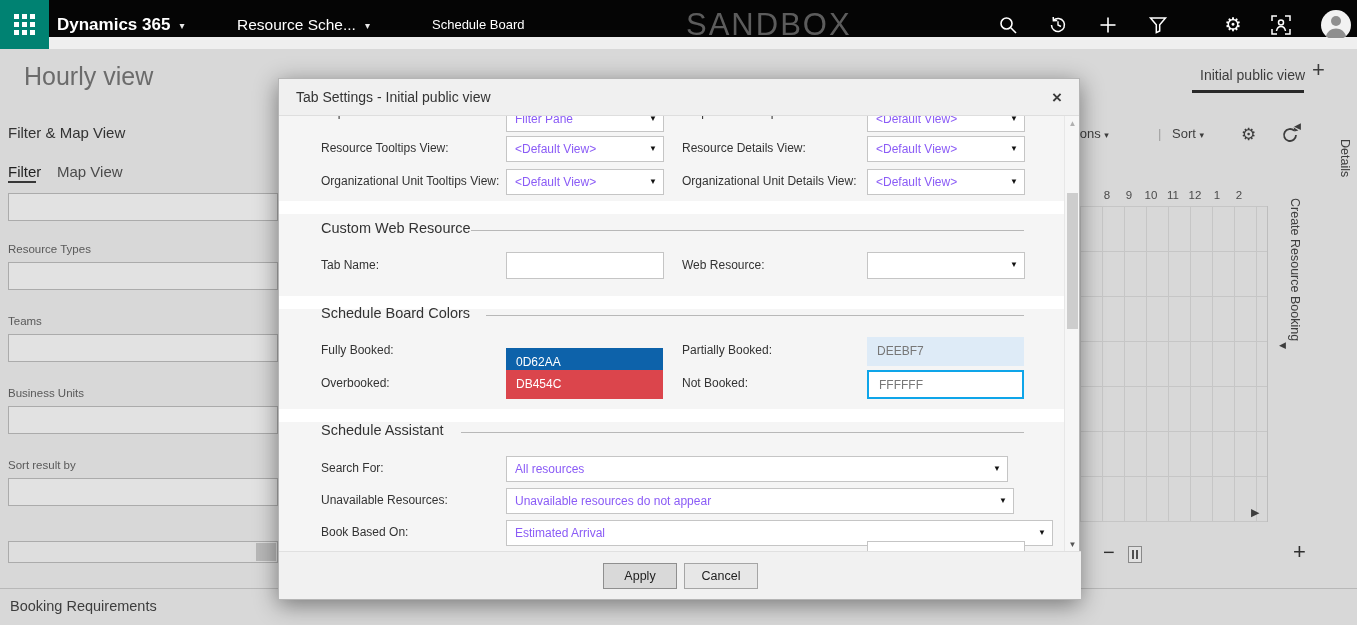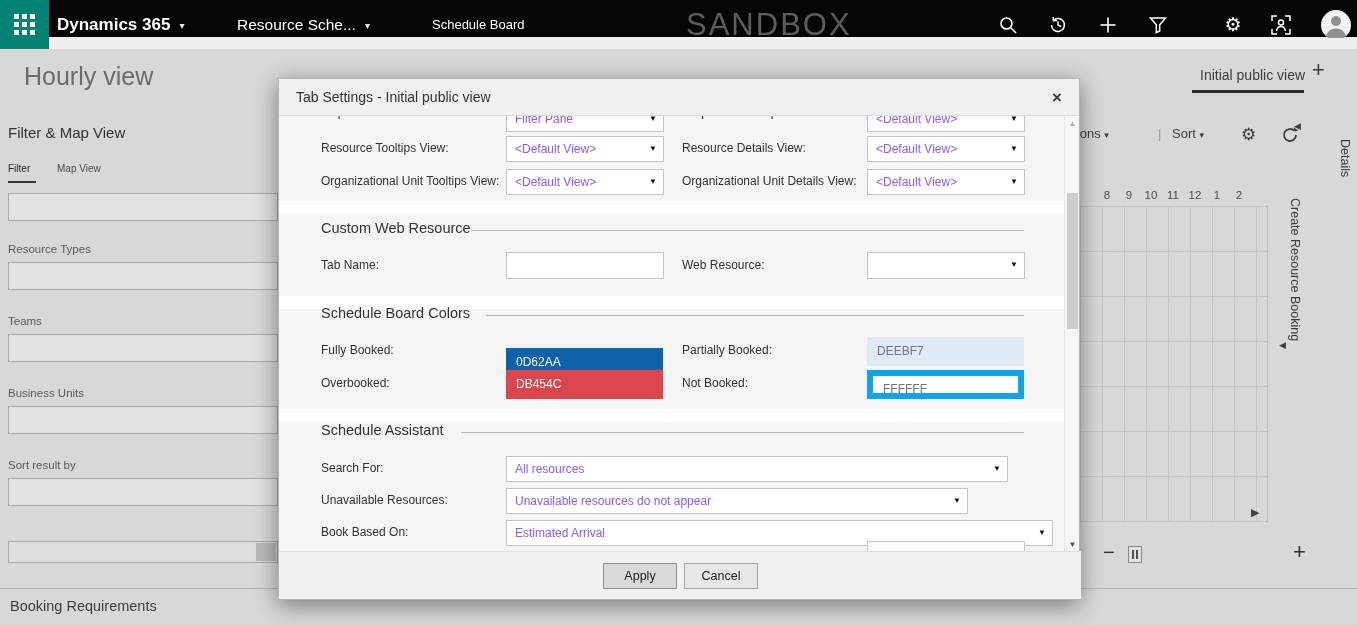--- a/index.html
+++ b/index.html
@@ -18,21 +18,21 @@
   .nav-ic{position:absolute;top:0;width:46px;height:49px;display:flex;align-items:center;justify-content:center;cursor:pointer}
   .sandbox{position:absolute;left:686px;top:7px;font-size:31px;letter-spacing:2px;color:#5c5c5c;font-weight:400}
   .avatar{position:absolute;left:1321px;top:10px;width:30px;height:30px;border-radius:50%;background:#f2f2f2;overflow:hidden;cursor:pointer}
 
   
   .viewtitle{position:absolute;left:24px;top:62px;font-size:25px;color:#6b6b6b}
   .boardtab{position:absolute;left:1200px;top:67px;font-size:14px;color:#333;cursor:pointer}
   .boardtab-underline{position:absolute;left:1192px;top:90px;width:112px;height:3px;background:#1a1a1a}
   .addtab{position:absolute;left:1312px;top:57px;font-size:22px;color:#333;cursor:pointer}
   .flt-title{position:absolute;left:8px;top:124px;font-size:15px;color:#262626}
-  .flt-tab{position:absolute;top:163px;font-size:10px;cursor:pointer}
+  .flt-tab{position:absolute;top:163px;font-size:15px;cursor:pointer}
   .flt-underline{position:absolute;left:8px;top:181px;width:28px;height:2px;background:#2b2b2b}
   .fbox{position:absolute;left:8px;width:270px;height:28px;background:#fcfcfc;border:1px solid #b9b9b9;cursor:text}
   .flbl2{position:absolute;left:8px;font-size:11.5px;color:#555;white-space:nowrap}
   .bottombar{position:absolute;left:0;top:588px;width:1357px;height:37px;background:#f0f0f0;border-top:1px solid #c8c8c8;cursor:pointer}
   .bottombar span{position:absolute;left:10px;top:9px;font-size:14.5px;color:#333}
   .rt-tool{position:absolute;top:126px;font-size:13px;color:#333;cursor:pointer;white-space:nowrap}
   .hours{position:absolute;left:1096px;top:189px;display:flex}
   .hours span{width:22px;text-align:center;font-size:11.5px;color:#444}
   .grid{position:absolute;left:1080px;top:206px;width:188px;height:316px;cursor:pointer;
         background-image:repeating-linear-gradient(to right,#d9d9d9 0 1px,transparent 1px 22px),
@@ -56,21 +56,21 @@
   .flbl{position:absolute;font-size:12px;color:#333;white-space:nowrap}
   .sechead{position:absolute;font-size:14.5px;color:#333;white-space:nowrap}
   .secline{position:absolute;height:1px;background:#b8b8b8}
   .dd{position:absolute;height:26px;background:#fff;border:1px solid #c5c5c5;cursor:pointer}
   .dd .val{position:absolute;left:8px;right:20px;top:0;line-height:24px;font-size:12px;color:#8b5cf6;white-space:nowrap;overflow:hidden}
   .dd .car{position:absolute;right:6px;top:8px;font-size:8px;color:#111;line-height:8px}
   .tbox{position:absolute;height:27px;background:#fff;border:1px solid #c5c5c5;font-family:"Liberation Sans",sans-serif;font-size:12px;padding:0 8px;color:#333}
   .swatch{position:absolute;width:157px;height:29px;line-height:29px;padding-left:10px;font-size:12px;cursor:pointer}
   .swatch.light{color:#777}
   .swatch.dark{color:#fff}
-  .swatch.bordered{border:6px solid #0ea5e9;line-height:27px}
+  .swatch.bordered{border:2px solid #0ea5e9;line-height:27px}
   .sbar-track{position:absolute;right:0;top:37px;width:15px;height:437px;background:#f6f6f6;border-left:1px solid #e7e7e7}
   .sbar-thumb{position:absolute;left:2px;top:77px;width:11px;height:136px;background:#cdcdcd;cursor:grab}
   .sbar-arrow{position:absolute;left:0;width:15px;text-align:center;font-size:8px;color:#555;cursor:pointer}
   .dlg-foot{position:absolute;left:0;bottom:0;width:802px;height:48px;background:#f1f1f1;border-top:1px solid #e0e0e0}
   .btn{position:absolute;width:74px;height:26px;top:11px;font-size:12.5px;color:#222;display:flex;align-items:center;justify-content:center;cursor:pointer}
   .btn-apply{left:324px;background:#d9d9d9;border:1px solid #8f8f8f}
   .btn-cancel{left:405px;background:#e7e7e7;border:1px solid #a5a5a5}
 </style>
 </head>
 <body>
@@ -288,21 +288,21 @@
       <div class="swatch light bordered" style="left: 588px; top: 254px; background-color: rgb(255, 255, 255);">FFFFFF</div>
 
       <div class="sechead" style="left:42px;top:306px">Schedule Assistant</div>
       <div class="secline" style="left:182px;top:316px;width:563px"></div>
       <div class="flbl" style="left:42px;top:345px">Search For:</div>
       <div class="dd" style="left:227px;top:340px;width:502px">
         <span class="val">All resources</span>
           <span class="car">▼</span>
       </div>
       <div class="flbl" style="left:42px;top:377px">Unavailable Resources:</div>
-      <div class="dd" style="left:227px;top:372px;width:462px">
+      <div class="dd" style="left:227px;top:372px;width:508px">
         <span class="val">Unavailable resources do not appear</span>
           <span class="car">▼</span>
       </div>
       <div class="flbl" style="left:42px;top:409px">Book Based On:</div>
       <div class="dd" style="left:227px;top:404px;width:547px">
         <span class="val">Estimated Arrival</span>
           <span class="car">▼</span>
       </div>
       <div class="dd" style="left:588px;top:425px;width:158px"></div>
     </div>

